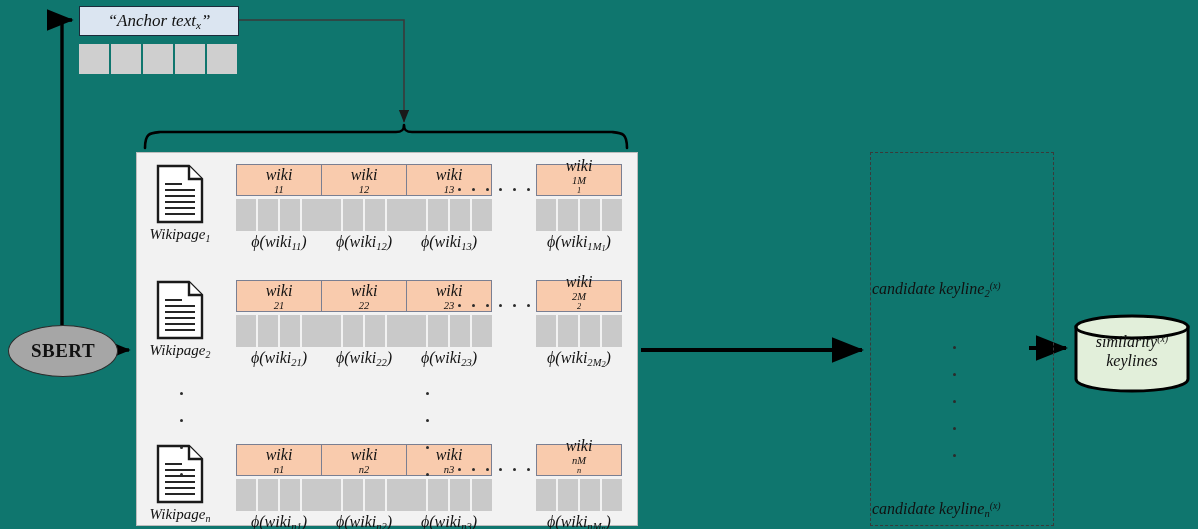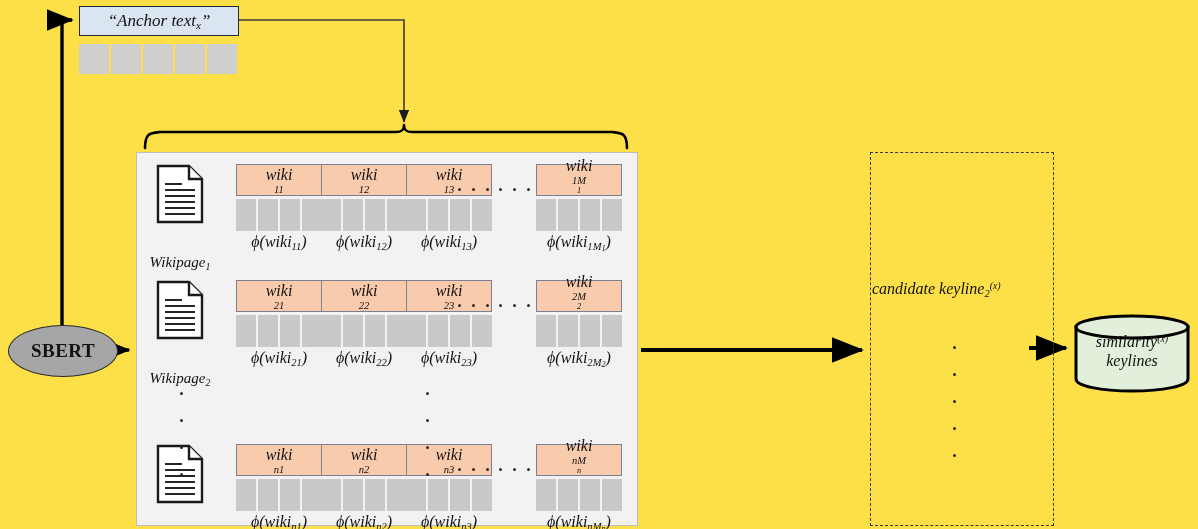--- a/index.html
+++ b/index.html
@@ -1,17 +1,17 @@
 <!DOCTYPE html>
 <html><head>
 <meta charset="utf-8">
 <style>
   html,body{margin:0;padding:0;background:#ffffff;}
   body{width:1198px;height:529px;font-family:"Liberation Serif",serif;color:#111;}
-  #stage{position:relative;width:1198px;height:529px;overflow:hidden;background:#fde047;}
+  #stage{position:relative;width:1198px;height:529px;overflow:hidden;background:#0f766e;}
 
   .abs{position:absolute;}
   .sub{font-size:0.66em;vertical-align:-0.28em;font-style:italic;}
   .subsub{font-size:0.52em;vertical-align:-0.45em;font-style:italic;}
   .sup{font-size:0.62em;vertical-align:0.52em;font-style:italic;}
 
   
   #anchor-box{
     left:79px;top:6px;width:158px;height:28px;
     background:#dbe5f1;border:1.6px solid #1c2a3a;
@@ -30,21 +30,21 @@
     font-family:Liberation Serif, serif;font-weight:bold;font-size:19px;letter-spacing:.5px;
   }
 
   
   #wiki-panel{
     left:136px;top:152px;width:500px;height:372px;
     background:#f2f2f2;border:1px solid #bdbdbd;
   }
   .wiki-row{position:absolute;left:0;width:500px;height:100px;}
   .doc-icon{position:absolute;left:20px;top:4px;width:48px;height:60px;}
-  .page-label{position:absolute;left:-2px;top:66px;width:92px;text-align:center;font-style:italic;font-size:15px;white-space:nowrap;margin-top:28px;}
+  .page-label{position:absolute;left:-2px;top:66px;width:92px;text-align:center;font-style:italic;font-size:15px;white-space:nowrap;}
 
   .wiki-cell{position:absolute;top:4px;width:86px;}
   .wiki-box{
     height:32px;background:#f9cbad;border:1.6px solid #7a7f92;
     display:flex;align-items:center;justify-content:flex-end;
     font-style:italic;font-size:16px;white-space:nowrap;box-sizing:border-box;flex-direction:column;
   }
   .emb-strip{margin-top:3px;height:32px;display:flex;gap:2px;}
   .emb-strip .cell{flex:1;background:#c9c9c9;}
   .phi-label{margin-top:2px;text-align:center;font-style:italic;font-size:16px;white-space:nowrap;}
@@ -358,20 +358,21 @@
         <span></span>
         <span></span>
         <span></span>
       </div>
     </div>
 
 
   <div class="abs" id="keylines-panel"></div>
   <div class="abs" id="keylines-host" style="left:870px;top:152px;width:182px;height:372px;">
       <div class="keyline-label" style="top: 128px;"><span>candidate keyline</span><span class="sub">2</span><span class="sup">(x)</span></div>
+      <div class="keyline-label" style="top: 348px;"><span>candidate keyline</span><span class="sub">n</span><span class="sup">(x)</span></div>
       <div class="vdots" style="left: 83px; top: 182px;">
         <span></span>
         <span></span>
         <span></span>
         <span></span>
         <span></span>
       </div>
     </div>
 
   <svg class="abs" id="db" viewBox="0 0 118 80">

